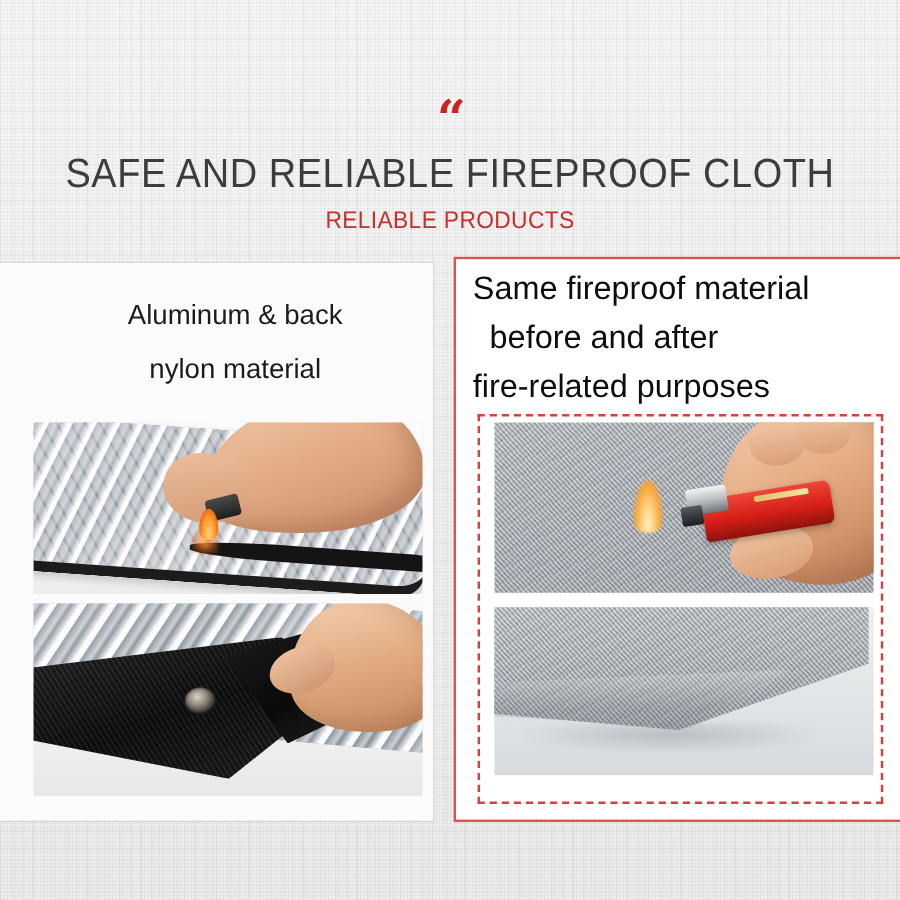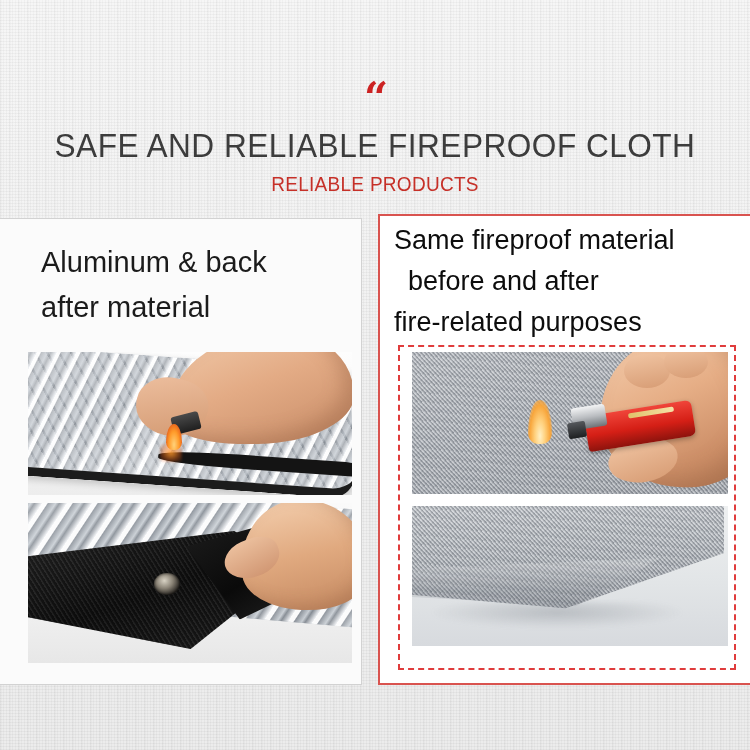--- a/index.html
+++ b/index.html
@@ -53,22 +53,22 @@
   }
   .panel-right{
     position:absolute;left:378px;top:214px;width:374px;height:471px;
     background:#ffffff;
     border:2px solid #d9534f;
     box-sizing:border-box;
   }
 
   .cap-left{
     position:absolute;left:42px;top:21px;width:310px;
-    color:#1b1b1b;font-size:29px;line-height:45px;font-weight:400;
-    text-align:left;
+    color:#1b1b1b;font-size:23px;line-height:45px;font-weight:400;
+    text-align:center;
   }
   .cap-right{
     position:absolute;left:14px;top:4px;width:370px;
     color:#0d0d0d;font-size:27px;line-height:41px;font-weight:400;
     text-align:left;white-space:nowrap;
   }
   .cap-right .l2{padding-left:14px;}
 
   .dashed-box{
     position:absolute;left:18px;top:129px;width:338px;height:325px;
@@ -256,21 +256,21 @@
 
   <div class="header">
     <div class="quote">“</div>
     <div class="main-title">SAFE AND RELIABLE FIREPROOF CLOTH</div>
     <div class="sub-title">RELIABLE PRODUCTS</div>
   </div>
 
   <div class="panel-left">
     <div class="cap-left">
       <div>Aluminum &amp; back</div>
-      <div>after material</div>
+      <div>nylon material</div>
     </div>
   </div>
 
   <div class="photo ph-lt">
     <div class="lt-bg"></div>
     <div class="foil"></div>
     <div class="foil-edge"></div>
     <div class="hand-lt"></div>
     <div class="hand-lt2"></div>
     <div class="lighter-lt"></div>

